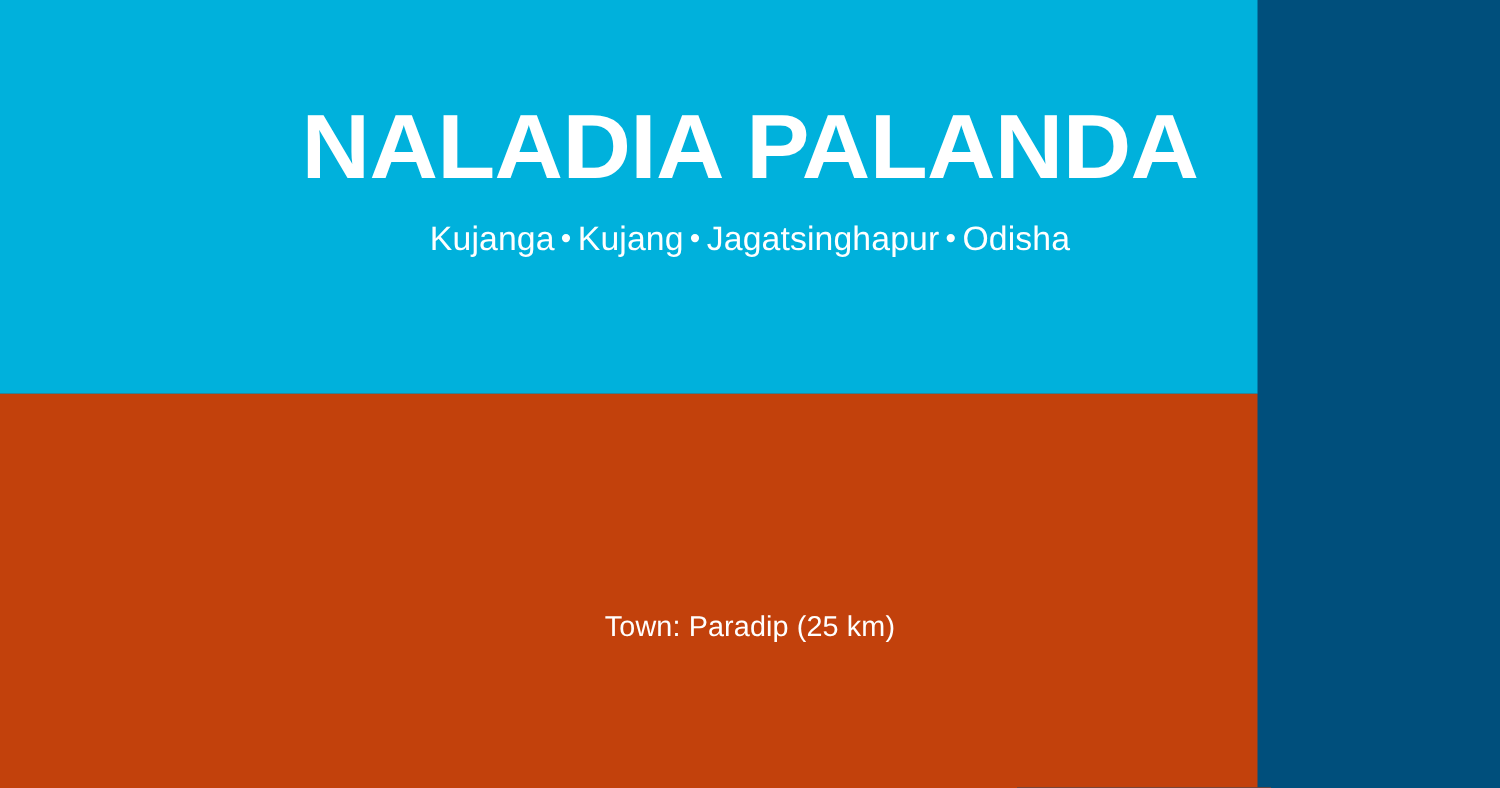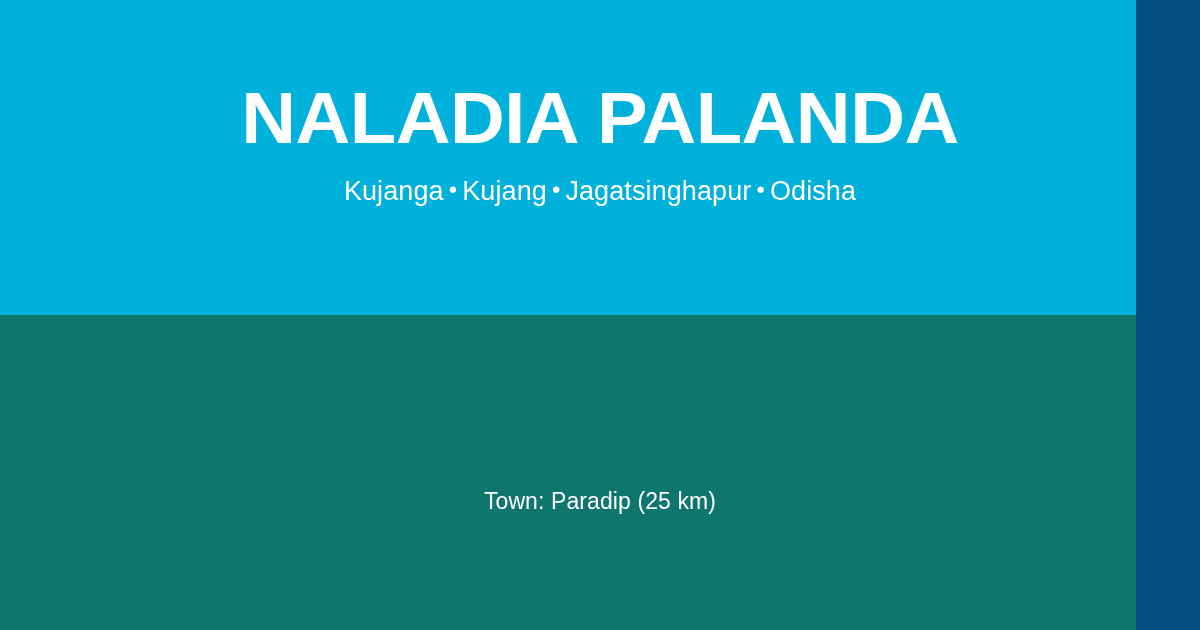--- a/index.html
+++ b/index.html
@@ -11,21 +11,21 @@
     width: 1200px;
     height: 630px;
     overflow: hidden;
     background: #004f7c;
     font-family: "Liberation Sans", sans-serif;
     -webkit-font-smoothing: antialiased;
   }
 
   .card {
     position: relative;
-    width: 1136px;
+    width: 1006px;
     height: 630px;
     overflow: hidden;
   }
 
   
   .band-top {
     position: absolute;
     left: 0;
     top: 0;
     width: 1200px;
@@ -72,21 +72,21 @@
     top: -2px;
   }
 
   
   .band-bottom {
     position: absolute;
     left: 0;
     top: 315px;
     width: 1200px;
     height: 315px;
-    background: #0f766e;
+    background: #c2410c;
   }
 
   .detail-line {
     position: absolute;
     left: 0;
     top: 171px;            
     width: 1200px;
     text-align: center;
     font-family: "Liberation Sans", sans-serif;
     font-weight: 400;

